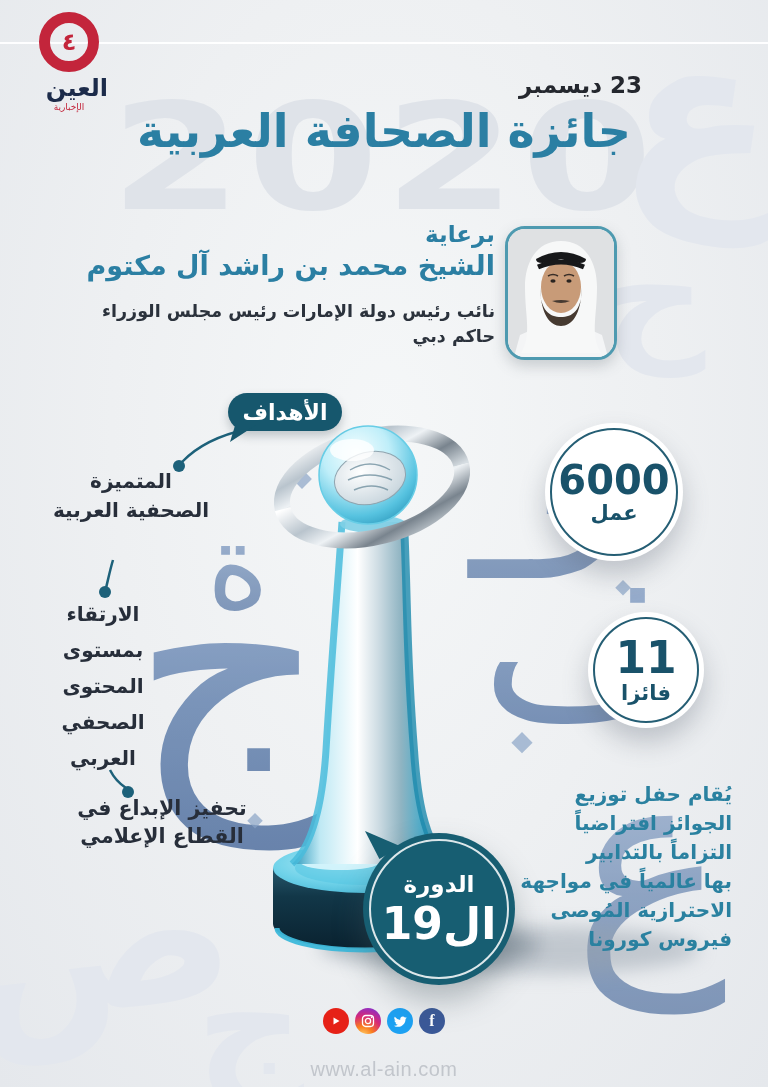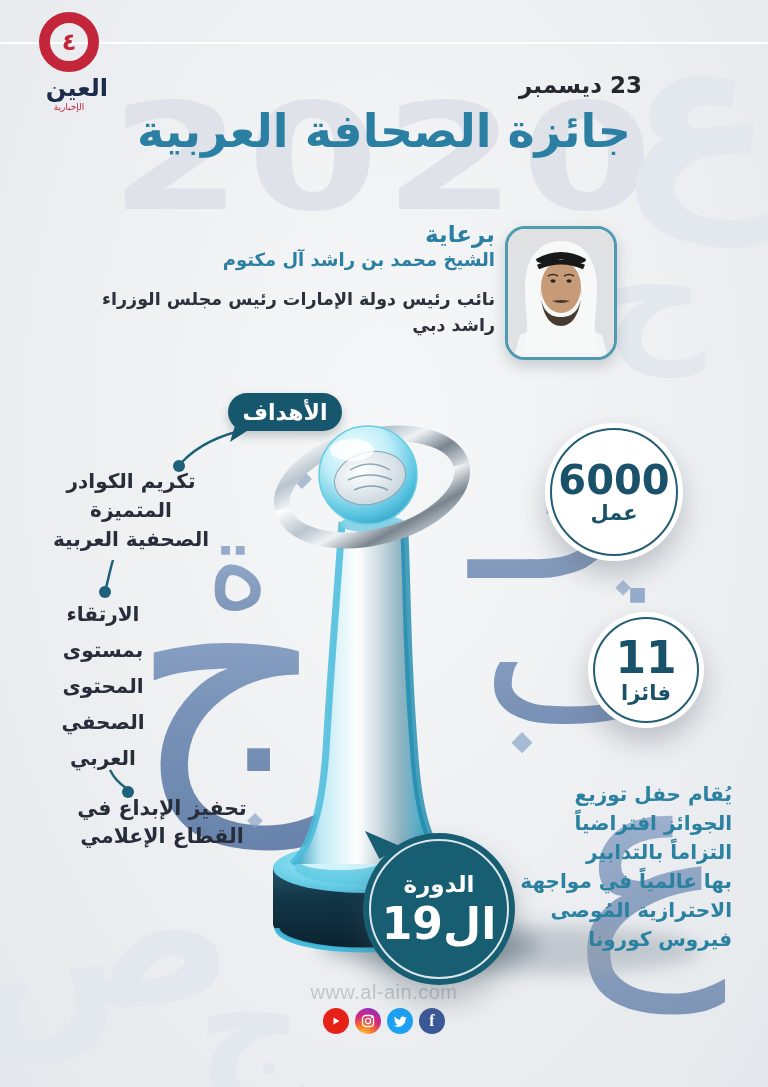--- a/index.html
+++ b/index.html
@@ -26,21 +26,21 @@
   .date{top:72px;right:126px;font-size:23px;font-weight:bold;color:#24272e;z-index:3;}
   .title{top:104px;left:0;right:0;text-align:center;font-size:46px;font-weight:bold;color:#2b7fa3;z-index:3;}
 
   
   .patron-photo{left:505px;top:226px;width:106px;height:128px;border-radius:20px;
     border:3px solid #4e9ab0;box-shadow:inset 0 0 0 3px #fff,0 6px 14px rgba(80,90,100,.25);
     overflow:hidden;background:#e2e4e6;z-index:3;}
   .patron-photo svg{display:block;width:100%;height:100%;}
   .patron-text{right:273px;top:220px;text-align:right;z-index:3;}
   .patron-label{font-size:23px;font-weight:bold;color:#2b7fa3;line-height:1.25;white-space:nowrap;}
-  .patron-name{font-size:18px;font-weight:bold;color:#2b7fa3;line-height:1.25;margin-bottom:16px;white-space:nowrap;}
+  .patron-name{font-size:27px;font-weight:bold;color:#2b7fa3;line-height:1.25;margin-bottom:16px;white-space:nowrap;}
   .patron-role{font-size:17.5px;font-weight:600;color:#2b323c;line-height:1.45;white-space:nowrap;}
 
   
   .goal-badge{left:228px;top:393px;min-width:114px;height:38px;background:#16576d;border-radius:19px;
     color:#fff;font-size:22px;font-weight:bold;display:flex;align-items:center;justify-content:center;
     z-index:3;box-shadow:0 5px 10px rgba(40,60,70,.25);padding:8px 14px;box-sizing:border-box;}
   .goal-badge::after{content:'';position:absolute;left:2px;bottom:-11px;width:26px;height:17px;
     background:#16576d;clip-path:polygon(100% 0,20% 0,0 100%);}
   .goal{z-index:3;font-weight:bold;color:#272e3a;text-align:center;}
   .goal div{white-space:nowrap;}
@@ -75,21 +75,21 @@
 
   
   .socials{left:0;right:0;top:1008px;display:flex;justify-content:center;gap:6px;z-index:3;direction:ltr;}
   .soc{width:26px;height:26px;border-radius:50%;display:flex;align-items:center;justify-content:center;}
   .soc svg{display:block;}
   .soc-yt{background:#e62117;}
   .soc-ig{background:radial-gradient(circle at 30% 110%, #feda75 0%, #fa7e1e 30%, #d62976 60%, #962fbf 85%, #4f5bd5 100%);}
   .soc-tw{background:#1da1f2;}
   .soc-fb{background:#3b5998;}
   .soc-fb span{color:#fff;font-size:16px;font-weight:bold;font-family:"Liberation Serif",serif;line-height:1;}
-  .website{left:0;right:0;top:981px;text-align:center;font-size:20px;color:#c2c6cc;z-index:3;
+  .website{left:0;right:0;top:1058px;text-align:center;font-size:20px;color:#c2c6cc;z-index:3;
     font-family:"Liberation Sans",sans-serif;letter-spacing:.5px;direction:ltr;}
 
   .art{position:absolute;inset:0;z-index:1;}
 </style>
 </head>
 <body>
 
 <div class="poster">
 
   <div class="abs year-wm">2020</div>
@@ -236,26 +236,25 @@
       <path d="M40,47 Q45,44 50,47" stroke="#3a2f28" stroke-width="1.6" fill="none"></path>
       <path d="M56,47 Q61,44 66,47" stroke="#3a2f28" stroke-width="1.6" fill="none"></path>
       <path d="M28,30 Q53,16 78,30 Q78,38 53,30 Q28,38 28,30 Z" fill="#17181a"></path>
       <path d="M30,38 Q53,28 76,38" stroke="#17181a" stroke-width="5" fill="none"></path>
     </svg>
   </div>
   <div class="abs patron-text">
     <div class="patron-label">برعاية</div>
     <div class="patron-name">الشيخ محمد بن راشد آل مكتوم</div>
     <div class="patron-role">نائب رئيس دولة الإمارات رئيس مجلس الوزراء</div>
-    <div class="patron-role">راشد دبي</div>
+    <div class="patron-role">حاكم دبي</div>
   </div>
 
   <div class="abs goal-badge">الأهداف</div>
   <div class="abs goal goal-1">
-    <div>تكريم الكوادر</div>
     <div>المتميزة</div>
     <div>الصحفية العربية</div>
   </div>
   <div class="abs goal goal-2">
     <div>الارتقاء</div>
     <div>بمستوى</div>
     <div>المحتوى</div>
     <div>الصحفي</div>
     <div>العربي</div>
   </div>

